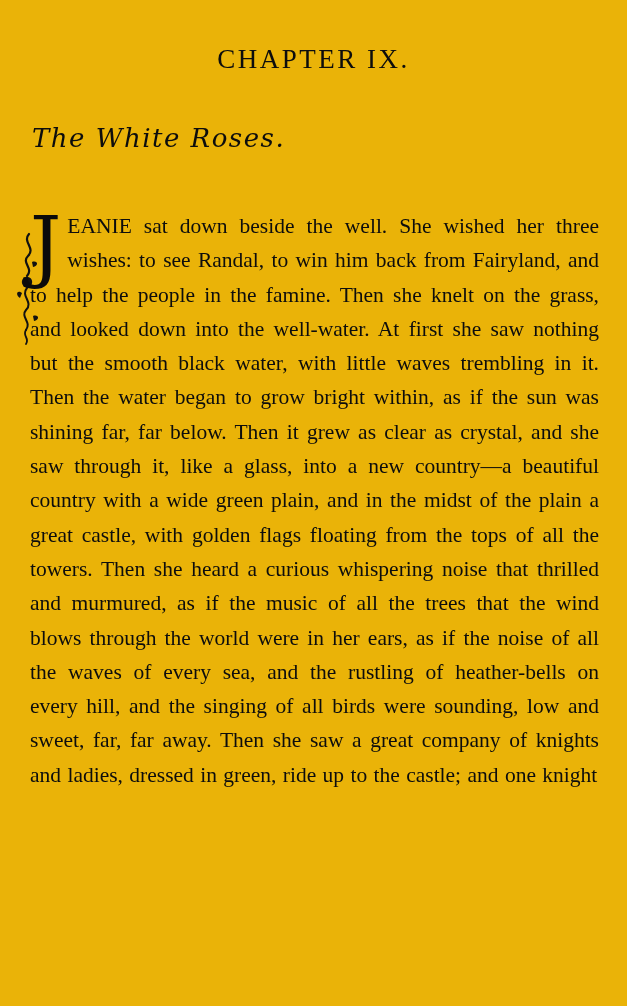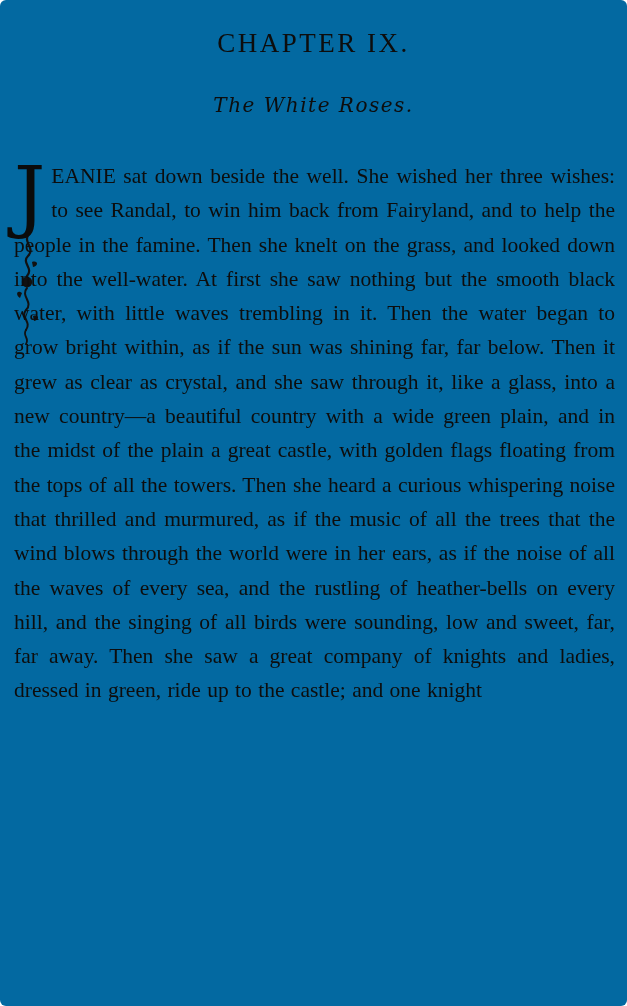--- a/index.html
+++ b/index.html
@@ -11,43 +11,42 @@
     width: 627px;
     height: 1006px;
     overflow: hidden;
     font-family: "Liberation Serif", serif;
     color: #111111;
   }
   .page {
     position: relative;
     width: 627px;
     height: 1006px;
-    background: #0369a1;
-    padding: 0;
+    background: #eab308;
+    padding: 16px;
     box-sizing: border-box;
-    border-radius: 6px;
   }
   .chapter-heading {
     text-align: center;
     font-family: "Liberation Serif", serif;
     font-size: 27px;
     letter-spacing: 2.5px;
     font-weight: 400;
     margin: 0;
     padding-top: 28px;
     color: #0d0d0d;
   }
   .chapter-title {
-    text-align: center;
+    text-align: left;
     font-family: "DejaVu Serif", serif;
     font-style: italic;
-    font-size: 20px;
+    font-size: 26px;
     letter-spacing: 1.5px;
     font-weight: 400;
-    margin: 2px;
+    margin: 16px;
     padding-top: 32px;
     color: #0d0d0d;
   }
   .body-text {
     position: relative;
     margin: 0;
     padding: 40px 12px 0 14px;
     font-size: 21.5px;
     line-height: 34.3px;
     text-align: justify;

